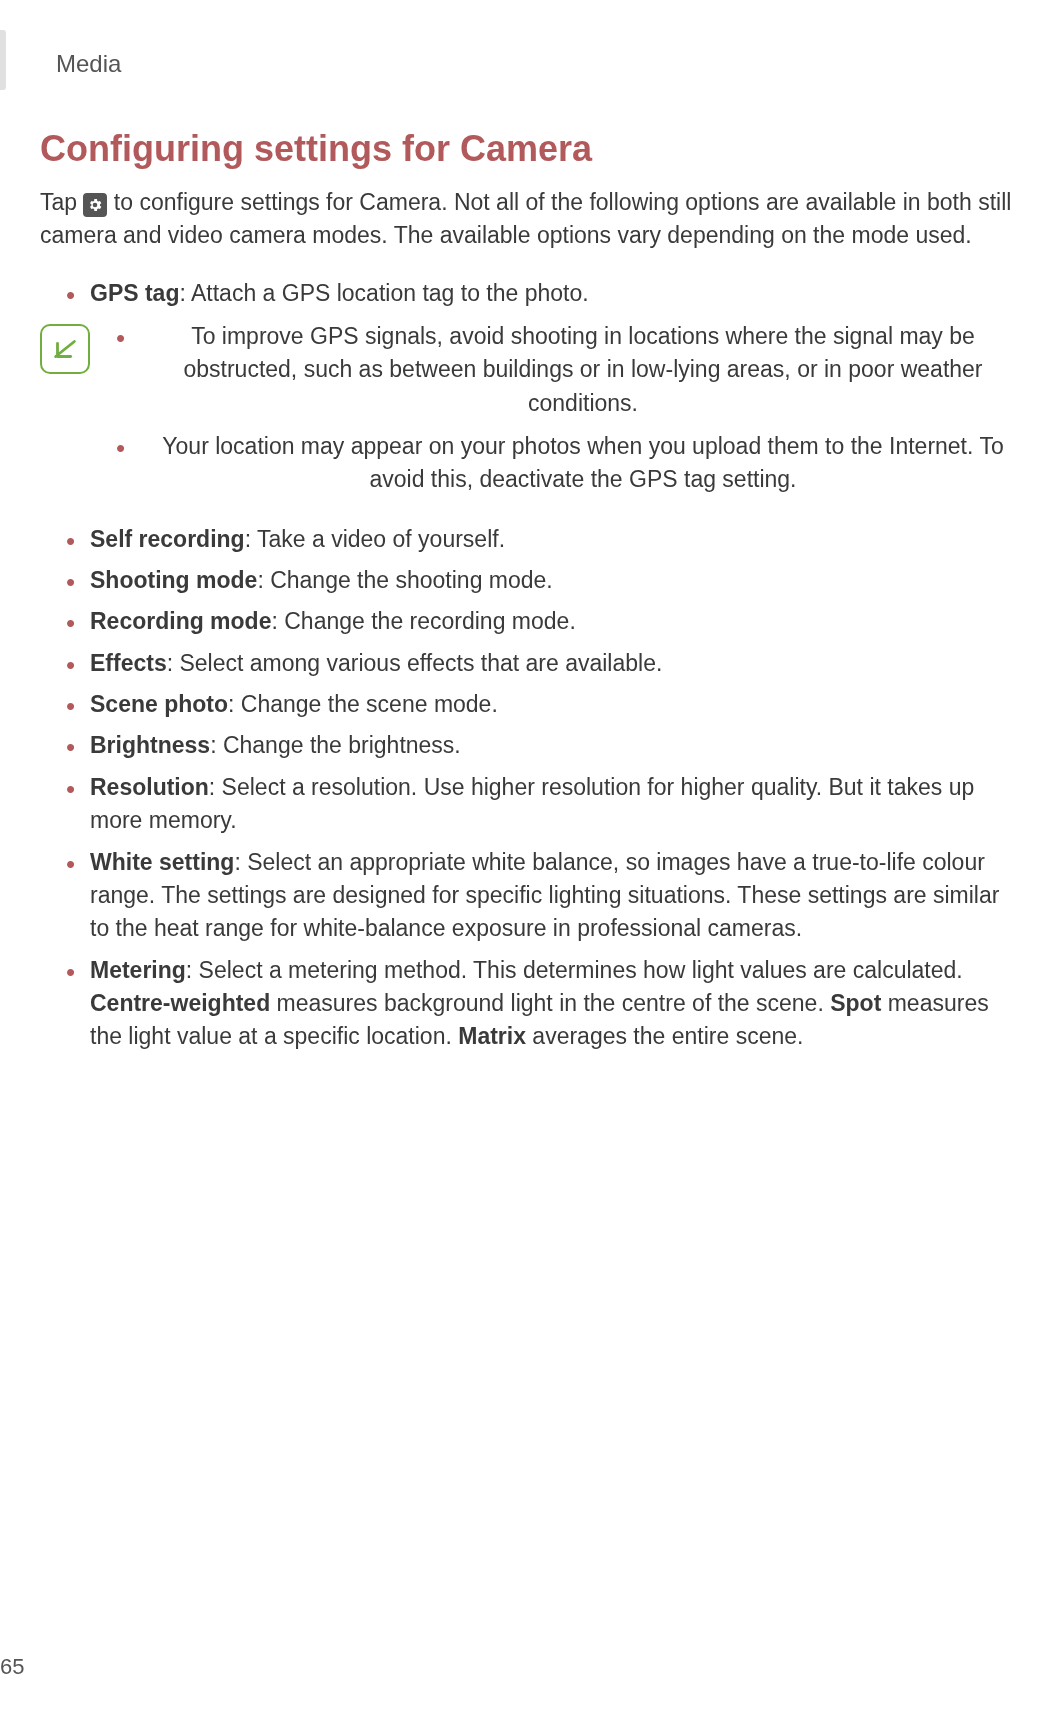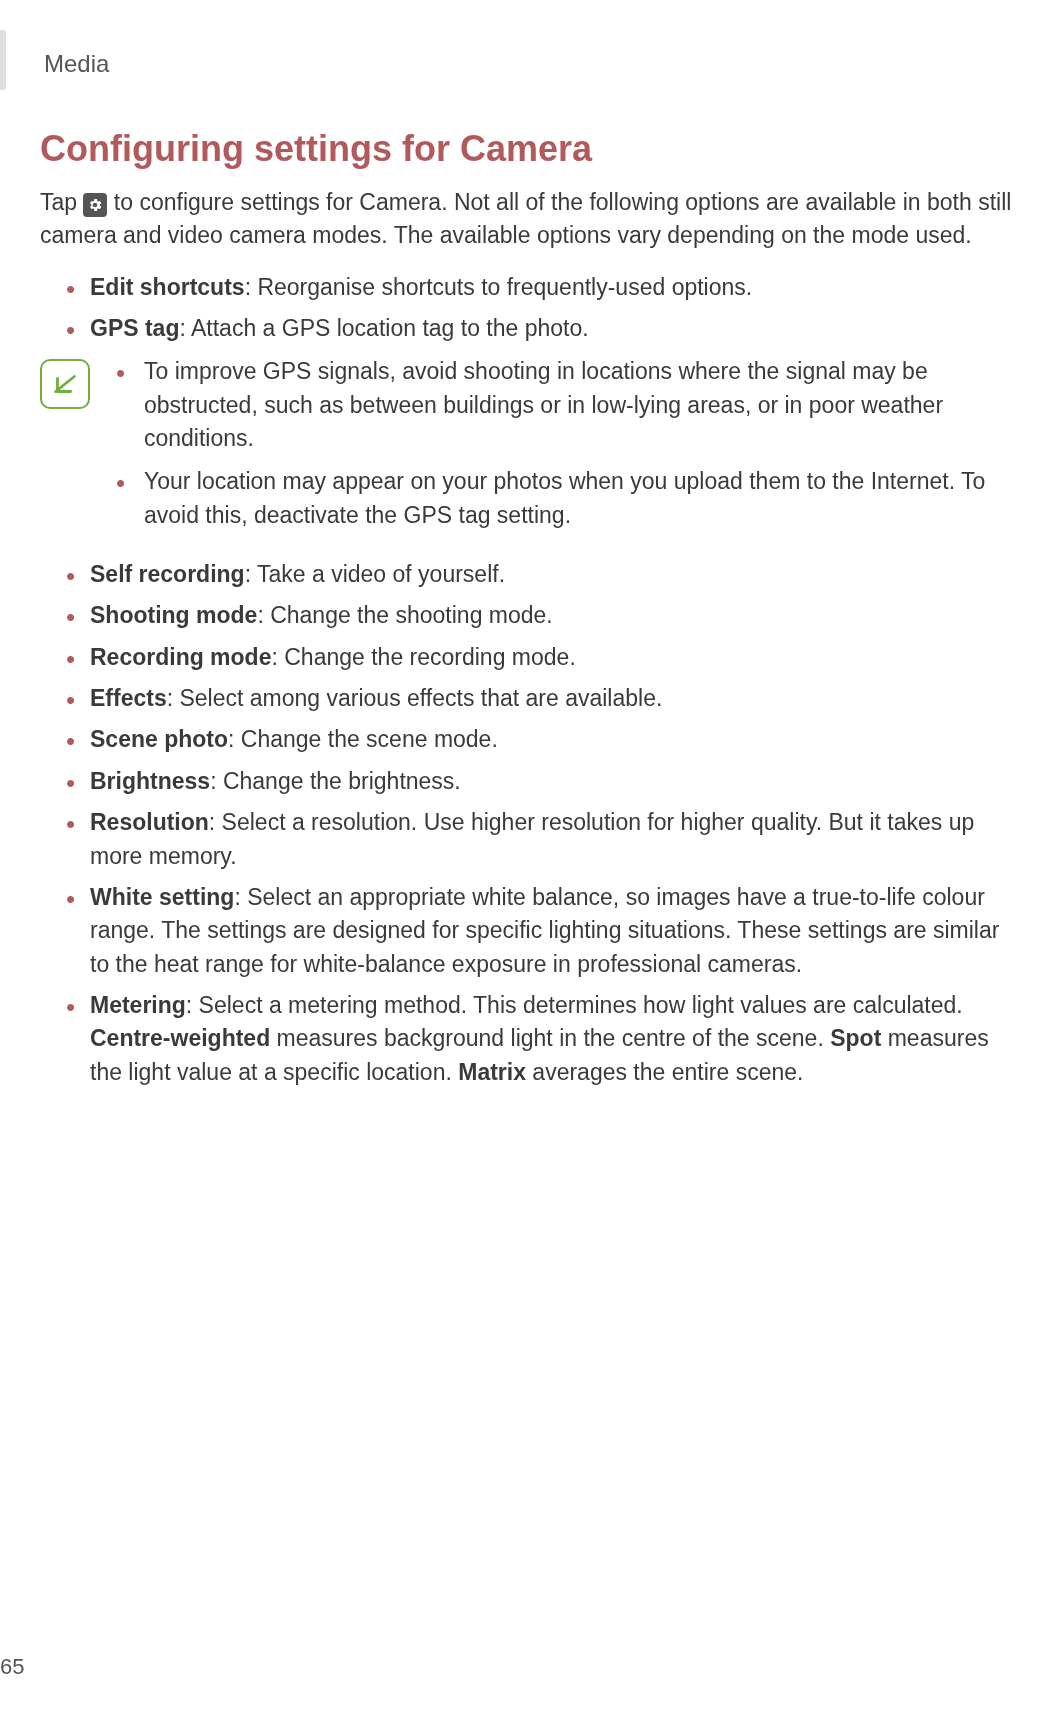--- a/index.html
+++ b/index.html
@@ -20,32 +20,32 @@
     left: 0;
     top: 30px;
     width: 6px;
     height: 60px;
     background: #e0e0e0;
     border-radius: 0 3px 3px 0;
   }
   .header {
     font-size: 24px;
     color: #555;
-    margin: 0 0 50px 4px;
+    margin: 0 0 50px 16px;
   }
   h2 {
     font-size: 36px;
     font-weight: 700;
     color: #b1595b;
     margin: 0 0 16px 0;
   }
   .intro {
     font-size: 23px;
     line-height: 1.45;
-    margin-bottom: 18px;
+    margin-bottom: 24px;
   }
   .gear-icon {
     display: inline-flex;
     vertical-align: -3px;
     width: 24px;
     height: 24px;
     background: #555;
     border-radius: 4px;
     align-items: center;
     justify-content: center;
@@ -102,20 +102,21 @@
     fill: none;
     stroke-width: 3;
     stroke-linecap: round;
     stroke-linejoin: round;
   }
   ul.note-list {
     list-style: none;
     padding: 0 0 0 20px;
     margin: 0;
     flex: 1;
+    text-align: center;
   }
   ul.note-list > li {
     position: relative;
     font-size: 23px;
     line-height: 1.45;
     margin-bottom: 10px;
     padding-left: 28px;
   }
   ul.note-list > li::before {
     content: "•";
@@ -147,23 +148,20 @@
   <div class="intro">
     <span>Tap </span><span class="gear-icon">
       <svg viewBox="0 0 24 24" width="16" height="16">
           <path fill="#fff" d="M19.4 13a7.5 7.5 0 0 0 .1-1 7.5 7.5 0 0 0-.1-1l2.1-1.6-2-3.5-2.5 1a7.3 7.3 0 0 0-1.7-1L15 3h-4l-.3 2.9a7.3 7.3 0 0 0-1.7 1l-2.5-1-2 3.5L6.6 11a7.5 7.5 0 0 0-.1 1 7.5 7.5 0 0 0 .1 1l-2.1 1.6 2 3.5 2.5-1a7.3 7.3 0 0 0 1.7 1L11 21h4l.3-2.9a7.3 7.3 0 0 0 1.7-1l2.5 1 2-3.5Zm-7.4 2.5A3.5 3.5 0 1 1 15.5 12 3.5 3.5 0 0 1 12 15.5Z"></path>
         </svg>
     </span><span> to configure settings for Camera. Not all of the following options are available in both still camera and video camera modes. The available options vary depending on the mode used.</span>
   </div>
 
   <ul class="settings">
     <li>
-      <span class="bold">Edit shortcuts</span><span>: Reorganise shortcuts to frequently-used options.</span>
-    </li>
-    <li>
       <span class="bold">GPS tag</span><span>: Attach a GPS location tag to the photo.</span>
     </li>
   </ul>
 
   <div class="note-block">
     <div class="note-icon-wrap">
       <div class="note-icon">
         <svg viewBox="0 0 32 32">
             <path d="M6 24 L26 8 M8 10 L8 24 L22 24"></path>
           </svg>

